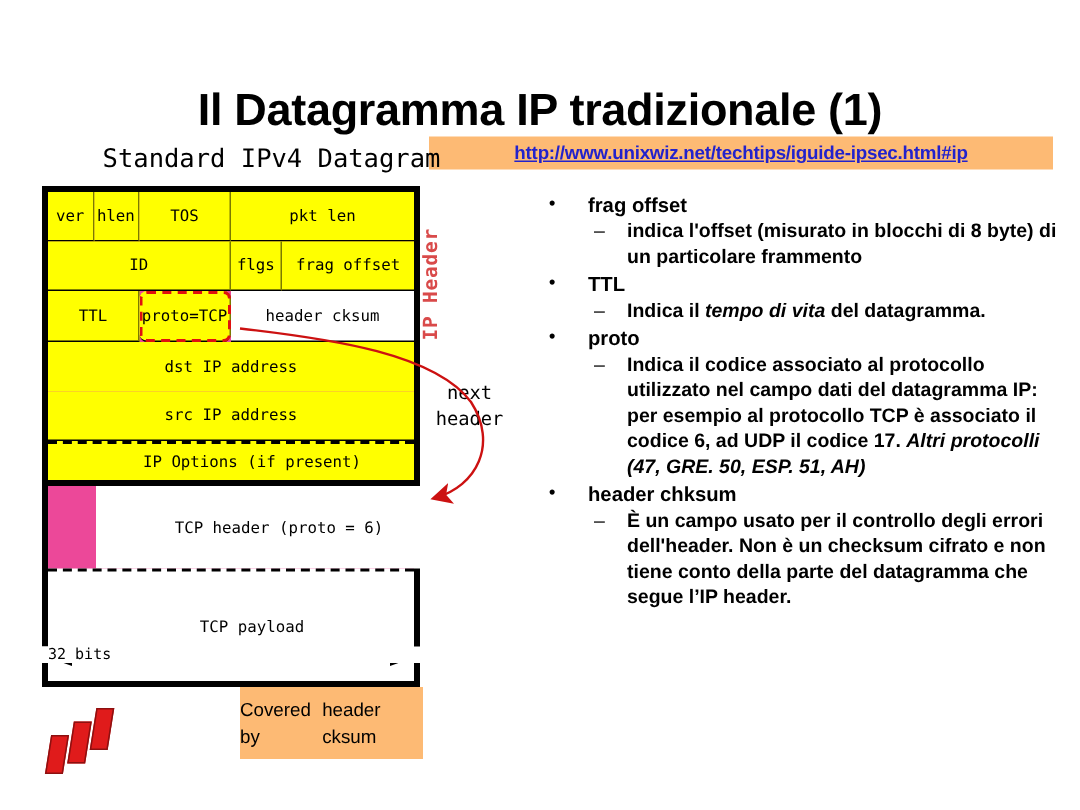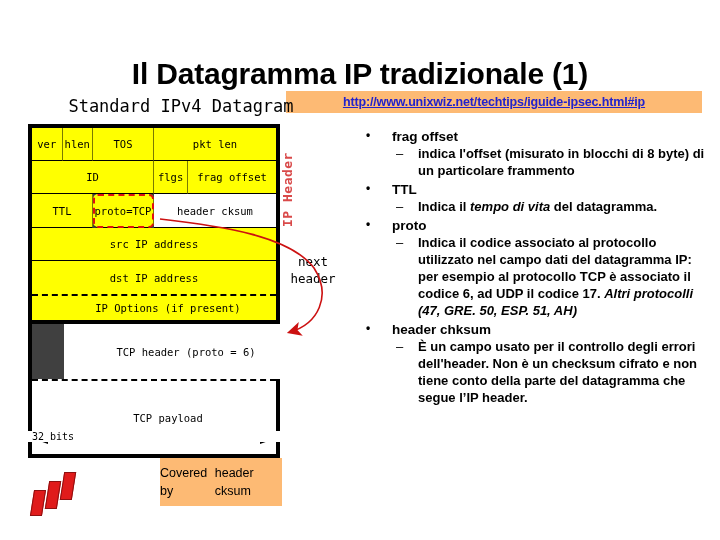--- a/index.html
+++ b/index.html
@@ -72,21 +72,21 @@
   }
 
   
   .packet {
     position: absolute;
     left: 6px;
     top: 28px;
     width: 252px;
     border: 4px solid #000000;
     box-sizing: border-box;
-    background: #404040;
+    background: #ec4899;
   }
   .row {
     display: flex;
     width: 100%;
     box-sizing: border-box;
   }
   .cell {
     font-family: "DejaVu Sans Mono", monospace;
     font-size: 10.5px;
     color: #000000;
@@ -298,25 +298,25 @@
       <div class="cell last" style="width:36%">frag offset</div>
     </div>
 
     <div class="row h34">
       <div class="cell" style="width:25%">TTL</div>
       <div class="cell proto-hl" style="width:25%">proto=TCP</div>
       <div class="cell white last" style="width:50%">header cksum</div>
     </div>
 
     <div class="row h33">
+      <div class="cell last noborder-bottom" style="width:100%">dst IP address</div>
+    </div>
+
+    <div class="row h33">
       <div class="cell last" style="width:100%">src IP address</div>
-    </div>
-
-    <div class="row h33">
-      <div class="cell last noborder-bottom" style="width:100%">dst IP address</div>
     </div>
 
     <div class="row h30">
       <div class="cell last dashed-top thickb" style="width:100%">IP Options (if present)</div>
     </div>
 
     <div class="row h55">
       <div class="cell white last noborder-bottom" style="width:100%">TCP header (proto = 6)</div>
     </div>
 

